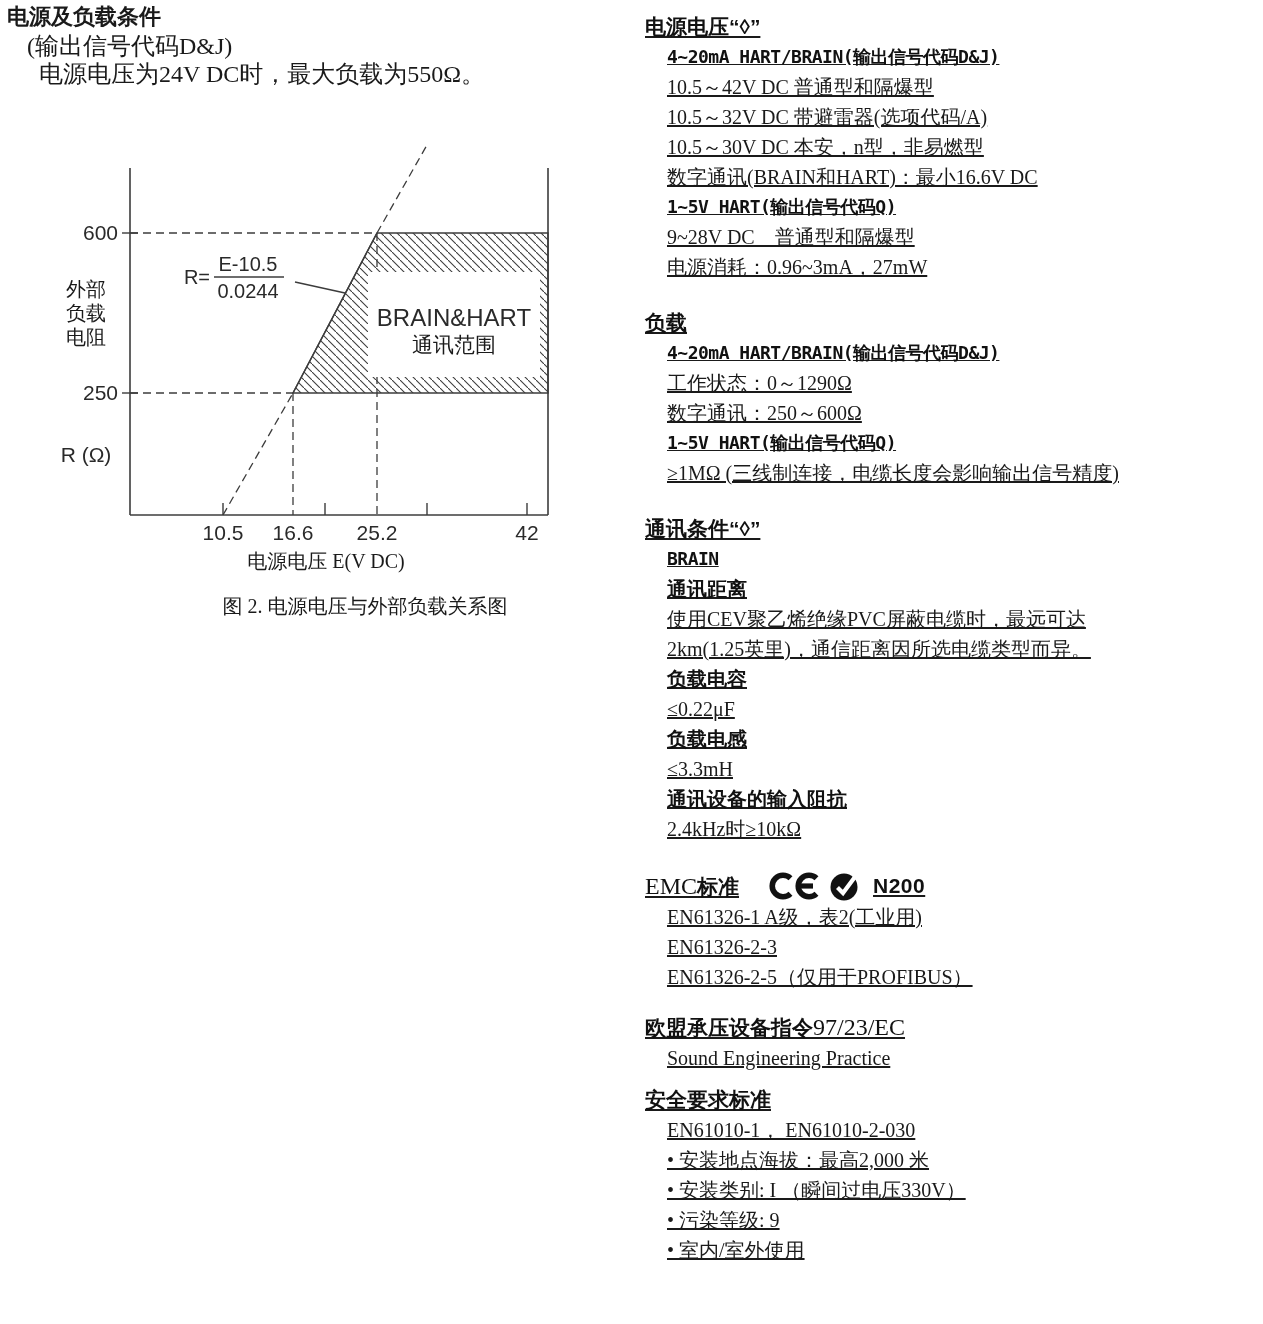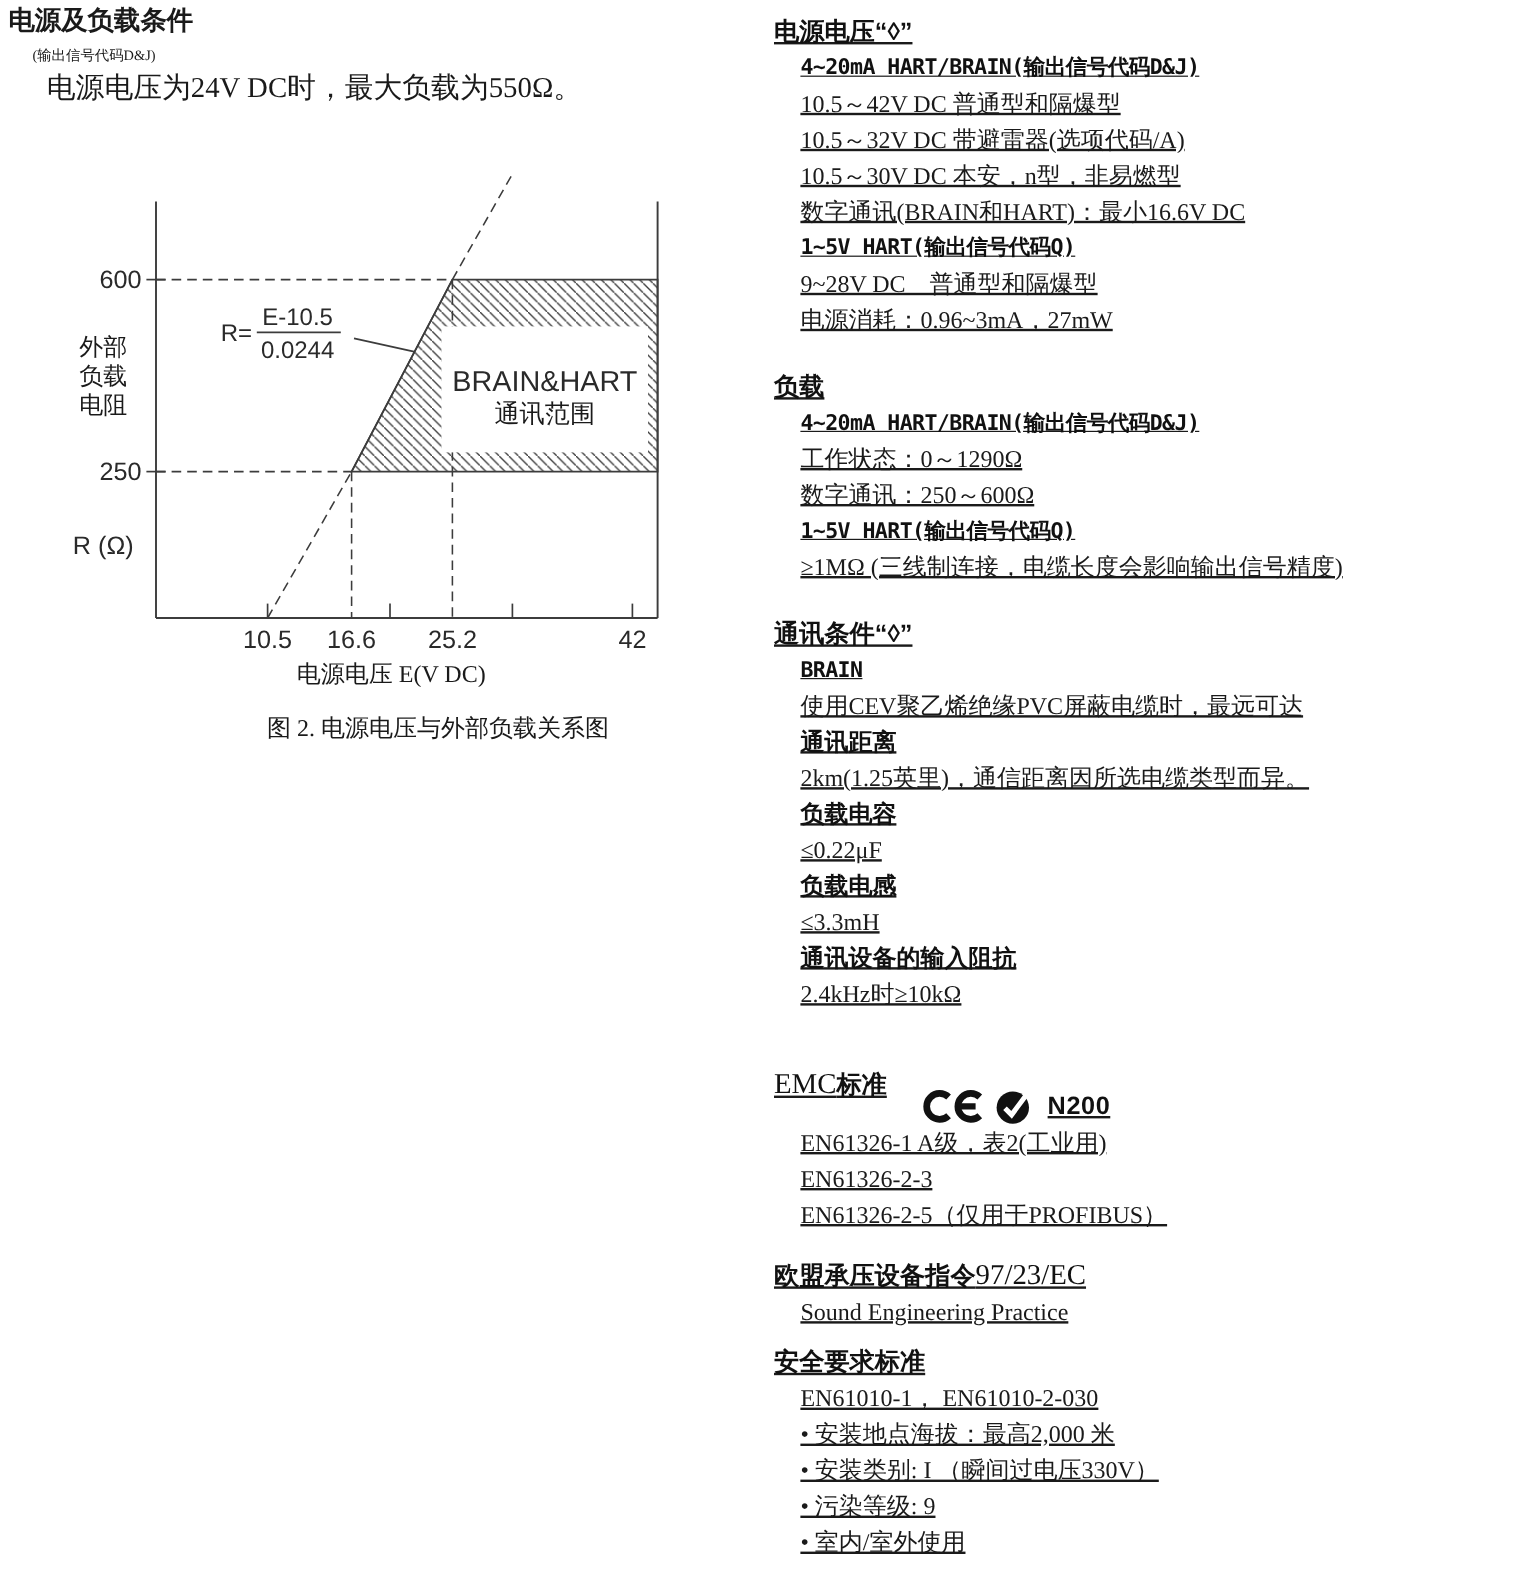--- a/index.html
+++ b/index.html
@@ -1,21 +1,21 @@
 <!DOCTYPE html>
 <html><head>
 <meta charset="utf-8">
 <style>
   html,body{margin:0;padding:0;background:#ffffff;}
   #page{position:relative;width:1263px;height:1324px;background:#fff;color:#1a1a1a;overflow:hidden;
         font-family:"Liberation Serif","DejaVu Serif",serif;}
 
   
   .lc-heading{position:absolute;left:7px;top:4px;font:bold 22px/26px "Liberation Sans","DejaVu Sans",sans-serif;}
-  .lc-line1{position:absolute;left:27px;top:33px;font-size:12px;line-height:26px;}
+  .lc-line1{position:absolute;left:27px;top:33px;font-size:24px;line-height:26px;}
   .lc-line2{position:absolute;left:39px;top:61px;font-size:24px;line-height:26px;}
 
   
   .chart-wrap{position:absolute;left:0;top:140px;width:600px;height:485px;}
   .chart-wrap svg{display:block;}
   .ax{stroke:#3c3c3c;stroke-width:1.6;fill:none;}
   .solid{stroke:#3c3c3c;stroke-width:1.4;fill:none;}
   .dash{stroke:#3c3c3c;stroke-width:1.3;fill:none;stroke-dasharray:8 5;}
   .tick{stroke:#3c3c3c;stroke-width:1.4;}
   .t-sans{font-family:"Liberation Sans","DejaVu Sans",sans-serif;fill:#2a2a2a;}
@@ -25,21 +25,21 @@
   .rc{position:absolute;left:645px;top:12px;width:612px;text-decoration:underline;}
   .sec{margin:0 0 0 0;}
   .sec + .sec{margin-top:26px;}
   .sec-h{font:bold 21px/30px "Liberation Sans","DejaVu Sans",sans-serif;color:#111;}
   .sec-h .h-latin{font-family:"Liberation Serif","DejaVu Serif",serif;font-weight:normal;font-size:24px;}
   .ln{padding-left:22px;line-height:30px;}
   .body{font-size:20px;}
   .sub{font:bold 18px/30px "DejaVu Sans Mono","Liberation Mono",monospace;letter-spacing:-0.5px;color:#111;}
   .boldg{font:bold 20px/30px "Liberation Sans","DejaVu Sans",sans-serif;color:#111;}
   .emc-row{display:flex;align-items:center;gap:14px;}
-  .emc-row .logos{display:flex;align-items:center;gap:10px;margin-left:14px;margin-top:36px;}
+  .emc-row .logos{display:flex;align-items:center;gap:10px;margin-left:14px;}
   .n200{font:bold 21px "Liberation Sans","DejaVu Sans",sans-serif;letter-spacing:0.5px;}
 </style>
 </head>
 <body>
 
 <div id="page">
 
   <div class="lc-heading">电源及负载条件</div>
   <div class="lc-line1">(输出信号代码D&amp;J)</div>
   <div class="lc-line2">电源电压为24V DC时，最大负载为550Ω。</div>
@@ -122,22 +122,22 @@
       <div class="ln sub">4~20mA HART/BRAIN(输出信号代码D&amp;J)</div>
       <div class="ln body">工作状态：0～1290Ω</div>
       <div class="ln body">数字通讯：250～600Ω</div>
       <div class="ln sub">1~5V HART(输出信号代码Q)</div>
       <div class="ln body">≥1MΩ (三线制连接，电缆长度会影响输出信号精度)</div>
     </div>
 
     <div class="sec">
       <div class="sec-h">通讯条件“◊”</div>
       <div class="ln sub">BRAIN</div>
+      <div class="ln boldg">通讯距离</div>
       <div class="ln body">使用CEV聚乙烯绝缘PVC屏蔽电缆时，最远可达</div>
-      <div class="ln boldg">通讯距离</div>
       <div class="ln body">2km(1.25英里)，通信距离因所选电缆类型而异。</div>
       <div class="ln boldg">负载电容</div>
       <div class="ln body">≤0.22μF</div>
       <div class="ln boldg">负载电感</div>
       <div class="ln body">≤3.3mH</div>
       <div class="ln boldg">通讯设备的输入阻抗</div>
       <div class="ln body">2.4kHz时≥10kΩ</div>
     </div>
 
     <div class="sec">

